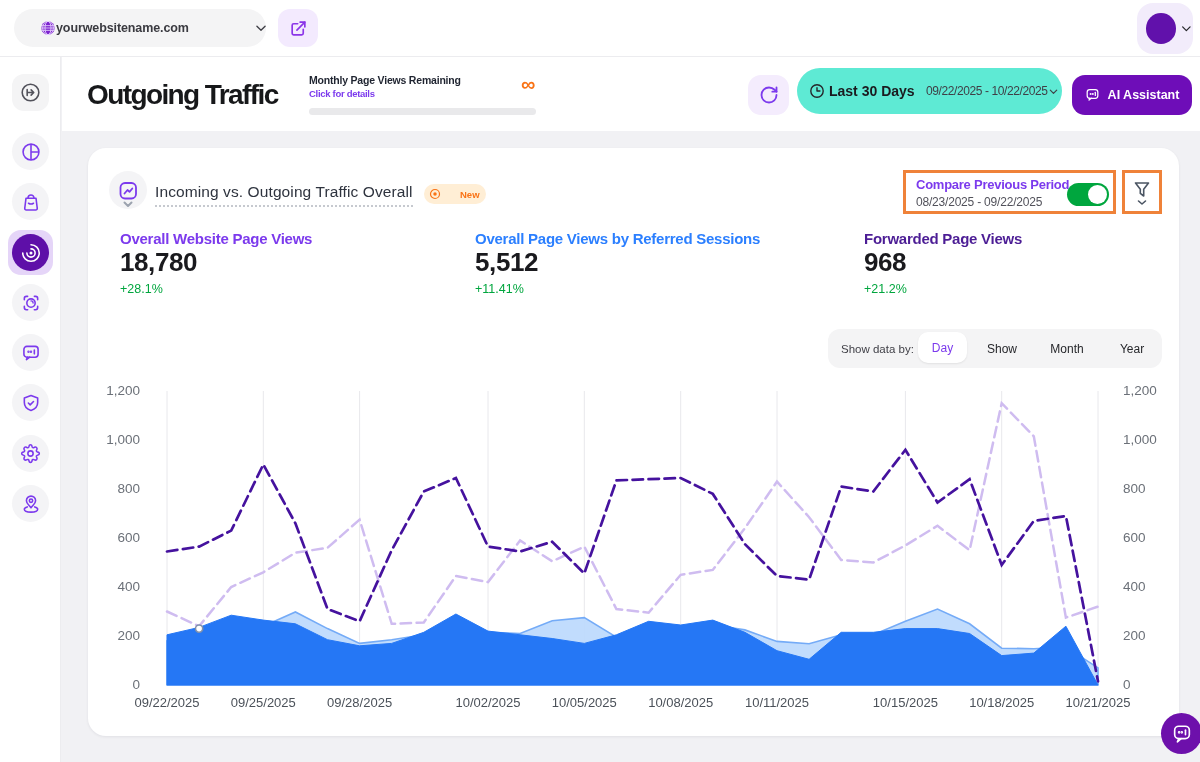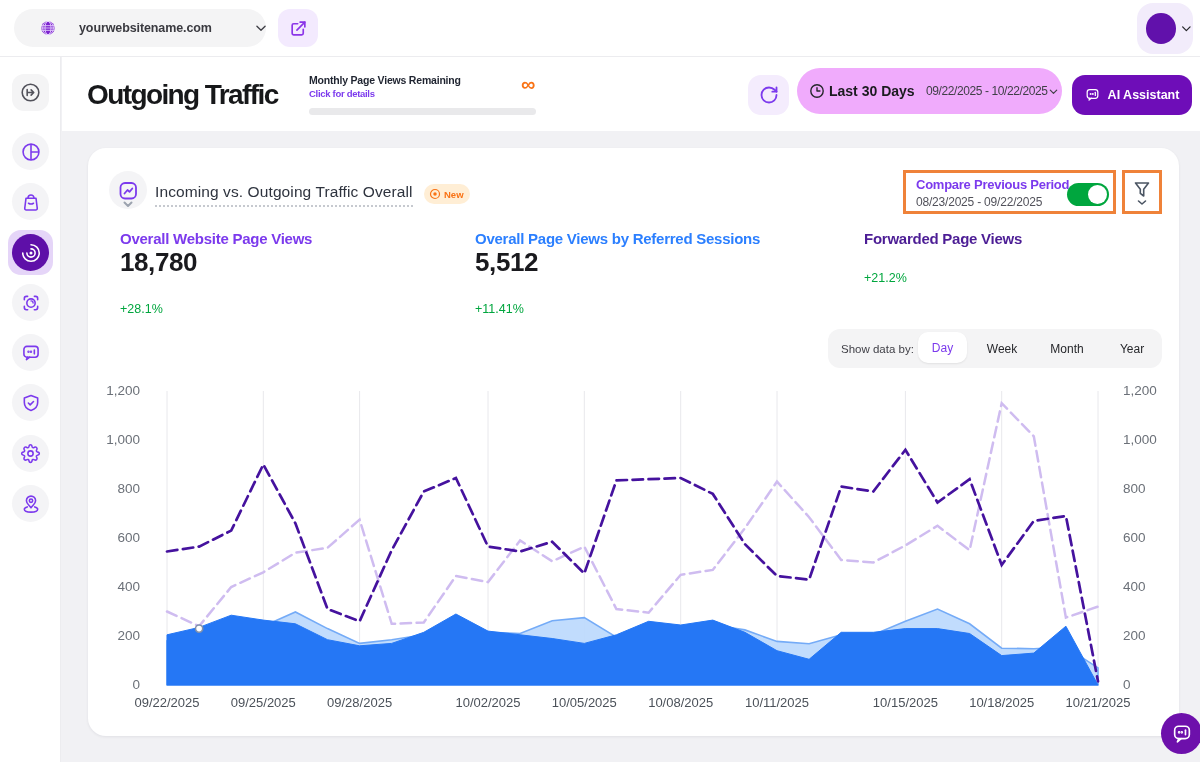--- a/index.html
+++ b/index.html
@@ -1,59 +1,59 @@
 <!DOCTYPE html>
 <html><head><meta charset="utf-8">
 <style>
 *{margin:0;padding:0;box-sizing:border-box}
 html,body{width:1200px;height:762px;overflow:hidden}
 body{font-family:"Liberation Sans",sans-serif;background:#f1f1f4;position:relative}
 
 .topbar{position:absolute;left:0;top:0;width:1200px;height:57px;background:#fff;border-bottom:1px solid #ececef}
 .sitepill{position:absolute;left:14px;top:9px;width:252px;height:38px;background:#f4f4f5;border-radius:19px;display:flex;align-items:center}
-.sitepill .txt{font-size:12.5px;color:#3a3a40;font-weight:bold;margin-left:23px;letter-spacing:-.1px}
+.sitepill .txt{font-size:12.5px;color:#3a3a40;font-weight:bold;letter-spacing:-.1px}
 .extbtn{position:absolute;left:278px;top:9px;width:40px;height:38px;background:#f3eafe;border-radius:12px;display:flex;align-items:center;justify-content:center}
 .avablock{position:absolute;left:1137px;top:3px;width:56px;height:51px;background:#f2ecfb;border-radius:16px;display:flex;align-items:center}
 .avacircle{width:31px;height:31px;border-radius:50%;background:#6111ab;margin-left:9px}
 
 .sidebar{position:absolute;left:0;top:57px;width:61px;height:705px;background:#fff;border-right:1px solid #ececef}
 .sideitem{position:absolute;left:12px;width:37px;height:37px;border-radius:50%;background:#f4f4f6;display:flex;align-items:center;justify-content:center}
 .collapse{position:absolute;left:12px;top:74px;width:37px;height:37px;border-radius:12px;background:#f4f4f5;display:flex;align-items:center;justify-content:center}
 .active-item{position:absolute;left:8px;top:230px;width:45px;height:45px;border-radius:13px;background:#e5d5f8;display:flex;align-items:center;justify-content:center}
 .active-inner{width:37px;height:37px;border-radius:50%;background:#5e0fa8;display:flex;align-items:center;justify-content:center}
 
 .header{position:absolute;left:62px;top:57px;width:1138px;height:74px;background:#fff}
 .h1{position:absolute;left:87px;top:79px;font-size:28px;font-weight:bold;color:#17181a;letter-spacing:-1.6px}
 .mpv{position:absolute;left:309px;top:74px;font-size:10.5px;font-weight:bold;color:#1f2430;letter-spacing:-.2px}
 .cfd{position:absolute;left:309px;top:88px;font-size:9.5px;font-weight:bold;color:#7c3aed;letter-spacing:-.3px}
 .inf{position:absolute;left:521px;top:73px;font-size:20px;font-weight:bold;color:#f97316}
 .pbar{position:absolute;left:309px;top:108px;width:227px;height:7px;border-radius:4px;background:#e9e9eb}
 .refresh{position:absolute;left:748px;top:75px;width:41px;height:39.5px;border-radius:13px;background:#f4ecfd;display:flex;align-items:center;justify-content:center}
-.l30{position:absolute;left:797px;top:68px;width:265px;height:46px;border-radius:23px;background:#f0abfc}
+.l30{position:absolute;left:797px;top:68px;width:265px;height:46px;border-radius:23px;background:#5eead4}
 .l30 b{position:absolute;left:32px;top:15px;font-size:14px;color:#1b1b1f;white-space:nowrap}
 .l30 .dates{position:absolute;left:129px;top:16px;font-size:12px;color:#3f3f46;white-space:nowrap;letter-spacing:-.4px}
 .aibtn{position:absolute;left:1072px;top:75px;width:120px;height:39.5px;border-radius:13px;background:#6e0db8;display:flex;align-items:center;justify-content:center;gap:8px}
 .aibtn span{color:#fff;font-size:12.5px;font-weight:bold}
 
 .card{position:absolute;left:88px;top:148px;width:1091px;height:588px;background:#fff;border-radius:18px;box-shadow:0 1px 3px rgba(20,20,40,.07)}
 .cicon{position:absolute;left:109px;top:171px;width:38px;height:38px;border-radius:50%;background:#f4f4f6;display:flex;align-items:center;justify-content:center}
 .ctitle{position:absolute;left:155px;top:183px;font-size:15.5px;color:#2e333e;border-bottom:2px dotted #c6c9cf;padding-bottom:4px;letter-spacing:.1px}
-.newbadge{position:absolute;left:424px;top:184px;height:20px;background:#ffeed5;border-radius:10px;display:flex;align-items:center;padding:0 6px 0 5px;gap:3px}
+.newbadge{position:absolute;left:424px;top:184px;height:20px;background:#ffeed5;border-radius:10px;display:flex;align-items:center;padding:0 6px 0 5px;gap:19px}
 .newbadge span{font-size:9.5px;font-weight:bold;color:#f97316}
 .cmpbox{position:absolute;left:903px;top:170px;width:213px;height:44px;border:3.5px solid #ef8239;background:#fff}
 .cmpbox .t1{position:absolute;left:10px;top:4px;font-size:13px;font-weight:bold;color:#7c3aed;letter-spacing:-.25px}
 .cmpbox .t2{position:absolute;left:10px;top:21.5px;font-size:12px;color:#52525b;letter-spacing:-.2px}
 .toggle{position:absolute;left:161px;top:9.5px;width:42px;height:23px;border-radius:12px;background:#00a63e}
 .toggle .knob{position:absolute;right:2px;top:2px;width:19px;height:19px;border-radius:50%;background:#fff}
 .fltbox{position:absolute;left:1122px;top:170px;width:40px;height:44px;border:3.5px solid #ef8239;background:#fff;display:flex;flex-direction:column;align-items:center;justify-content:center}
 
 .stat{position:absolute;text-align:left}
 .stat .lab{font-size:15px;font-weight:bold;letter-spacing:-.25px}
 .stat .num{font-size:26px;font-weight:bold;color:#1a1a1e;letter-spacing:-.4px}
-.stat .pct{font-size:12.5px;color:#00a63e;margin-top:24px}
+.stat .pct{font-size:12.5px;color:#00a63e;margin-top:4px}
 
 .sdb{position:absolute;left:828px;top:329px;width:334px;height:39px;border-radius:12px;background:#f4f4f5;display:flex;align-items:center}
 .sdb .cap{font-size:11.5px;color:#3f3f46;margin-left:13px}
 .daypill{position:absolute;left:90px;top:3px;width:49px;height:31px;background:#fff;border-radius:10px;box-shadow:0 1px 2px rgba(0,0,0,.08);display:flex;align-items:center;justify-content:center;font-size:12px;font-weight:normal;color:#7c3aed}
 .sdbopt{position:absolute;top:0;height:39px;display:flex;align-items:center;justify-content:center;font-size:12px;color:#26272b;width:60px}
 .chart{position:absolute;left:88px;top:375px}
 .fab{position:absolute;left:1161px;top:713px;width:41px;height:41px;border-radius:50%;background:#6d10ab;display:flex;align-items:center;justify-content:center}
 </style></head>
 <body>
 <div class="sidebar"></div>
@@ -216,26 +216,27 @@
     <div class="num">18,780</div>
     <div class="pct">+28.1%</div>
   </div>
 <div class="stat" style="left:475px;top:230px;width:350px">
     <div class="lab" style="color:#2b7fff">Overall Page Views by Referred Sessions</div>
     <div class="num">5,512</div>
     <div class="pct">+11.41%</div>
   </div>
 <div class="stat" style="left:864px;top:230px;width:300px">
     <div class="lab" style="color:#4c1d95">Forwarded Page Views</div>
+    <div class="num">968</div>
     <div class="pct">+21.2%</div>
   </div>
 <div class="sdb">
     <span class="cap">Show data by:</span>
     <div class="daypill">Day</div>
-  <div class="sdbopt" style="left:144px">Week</div>
+  <div class="sdbopt" style="left:144px">Show</div>
   <div class="sdbopt" style="left:209px">Month</div>
   <div class="sdbopt" style="left:274px">Year</div>
 </div>
 <svg class="chart" width="1092" height="360" viewBox="0 0 1092 360">
 <style>.ax{font:13.5px "Liberation Sans",sans-serif;fill:#6b7078}.axx{font:13px "Liberation Sans",sans-serif;fill:#4b5159}</style>
 <line x1="79.0" y1="16" x2="79.0" y2="310.0" stroke="#e8e8ec" stroke-width="1"></line>
     <line x1="175.3" y1="16" x2="175.3" y2="310.0" stroke="#e8e8ec" stroke-width="1"></line>
     <line x1="271.6" y1="16" x2="271.6" y2="310.0" stroke="#e8e8ec" stroke-width="1"></line>
     <line x1="400.0" y1="16" x2="400.0" y2="310.0" stroke="#e8e8ec" stroke-width="1"></line>
     <line x1="496.3" y1="16" x2="496.3" y2="310.0" stroke="#e8e8ec" stroke-width="1"></line>

